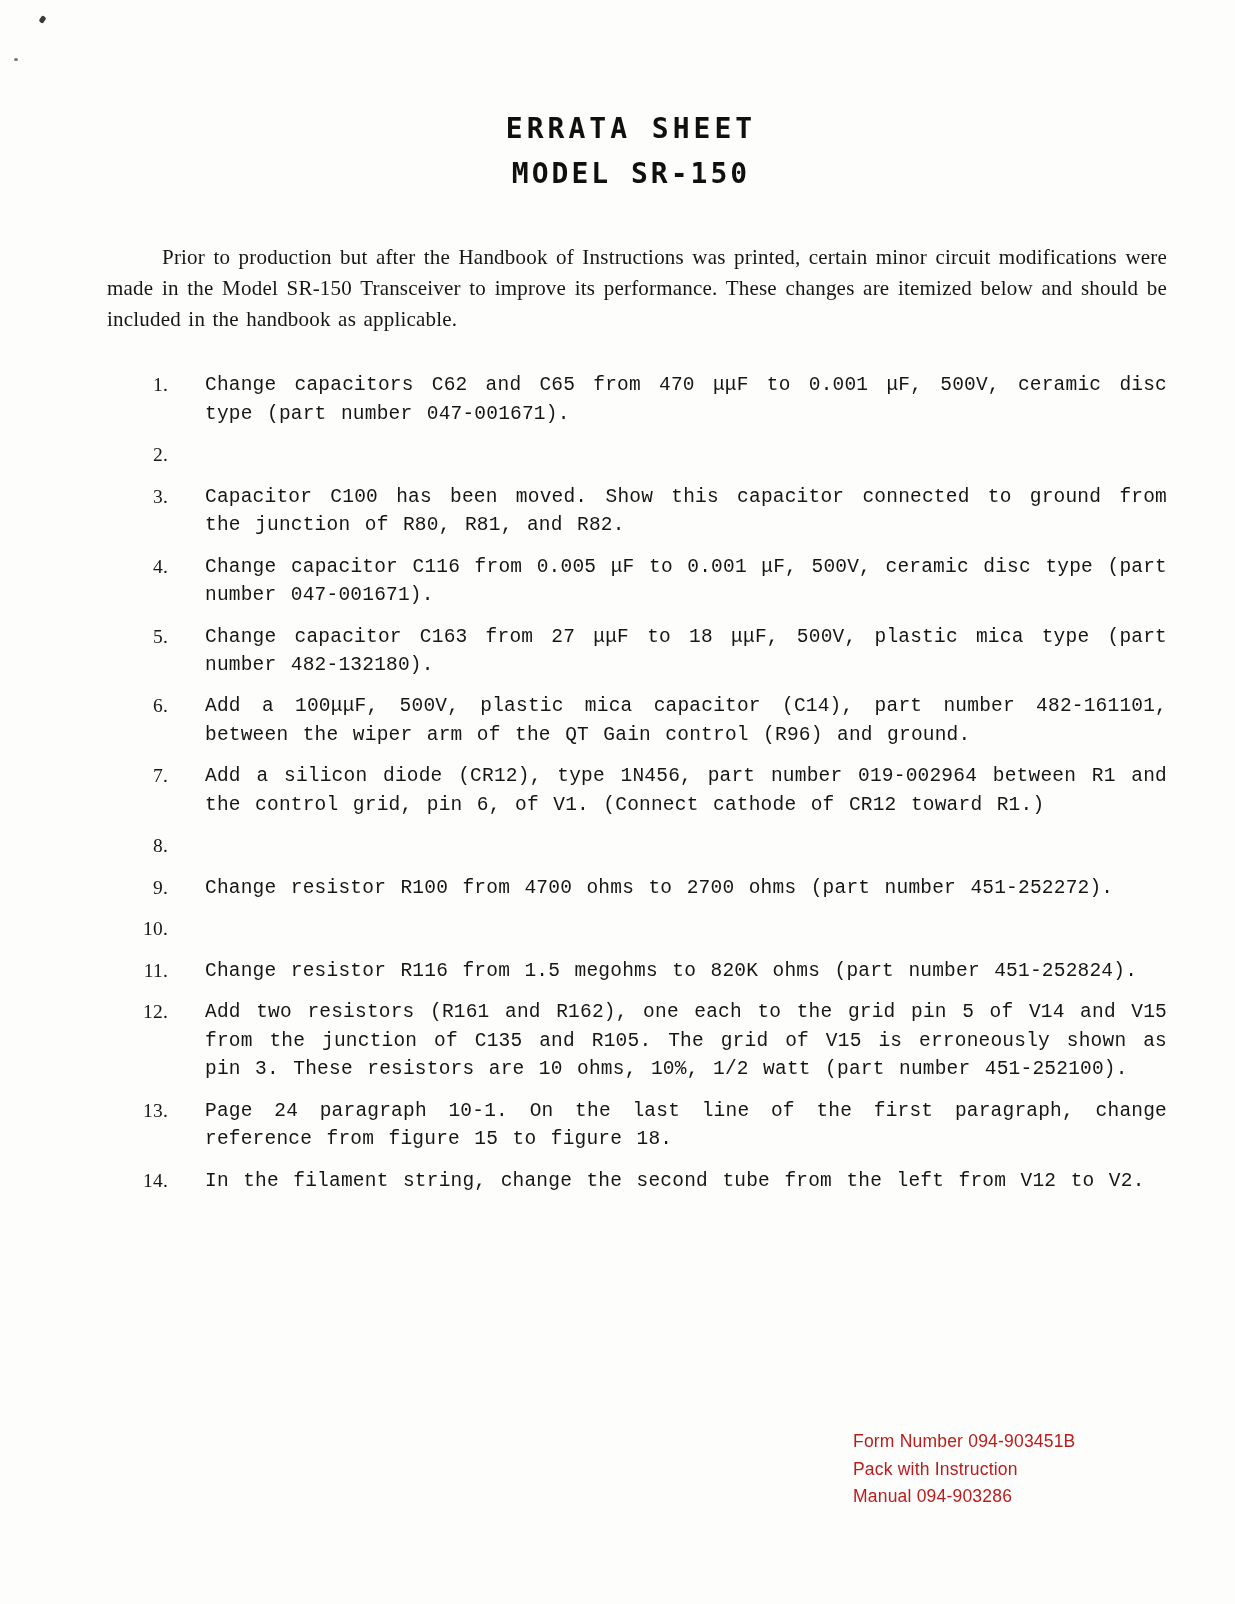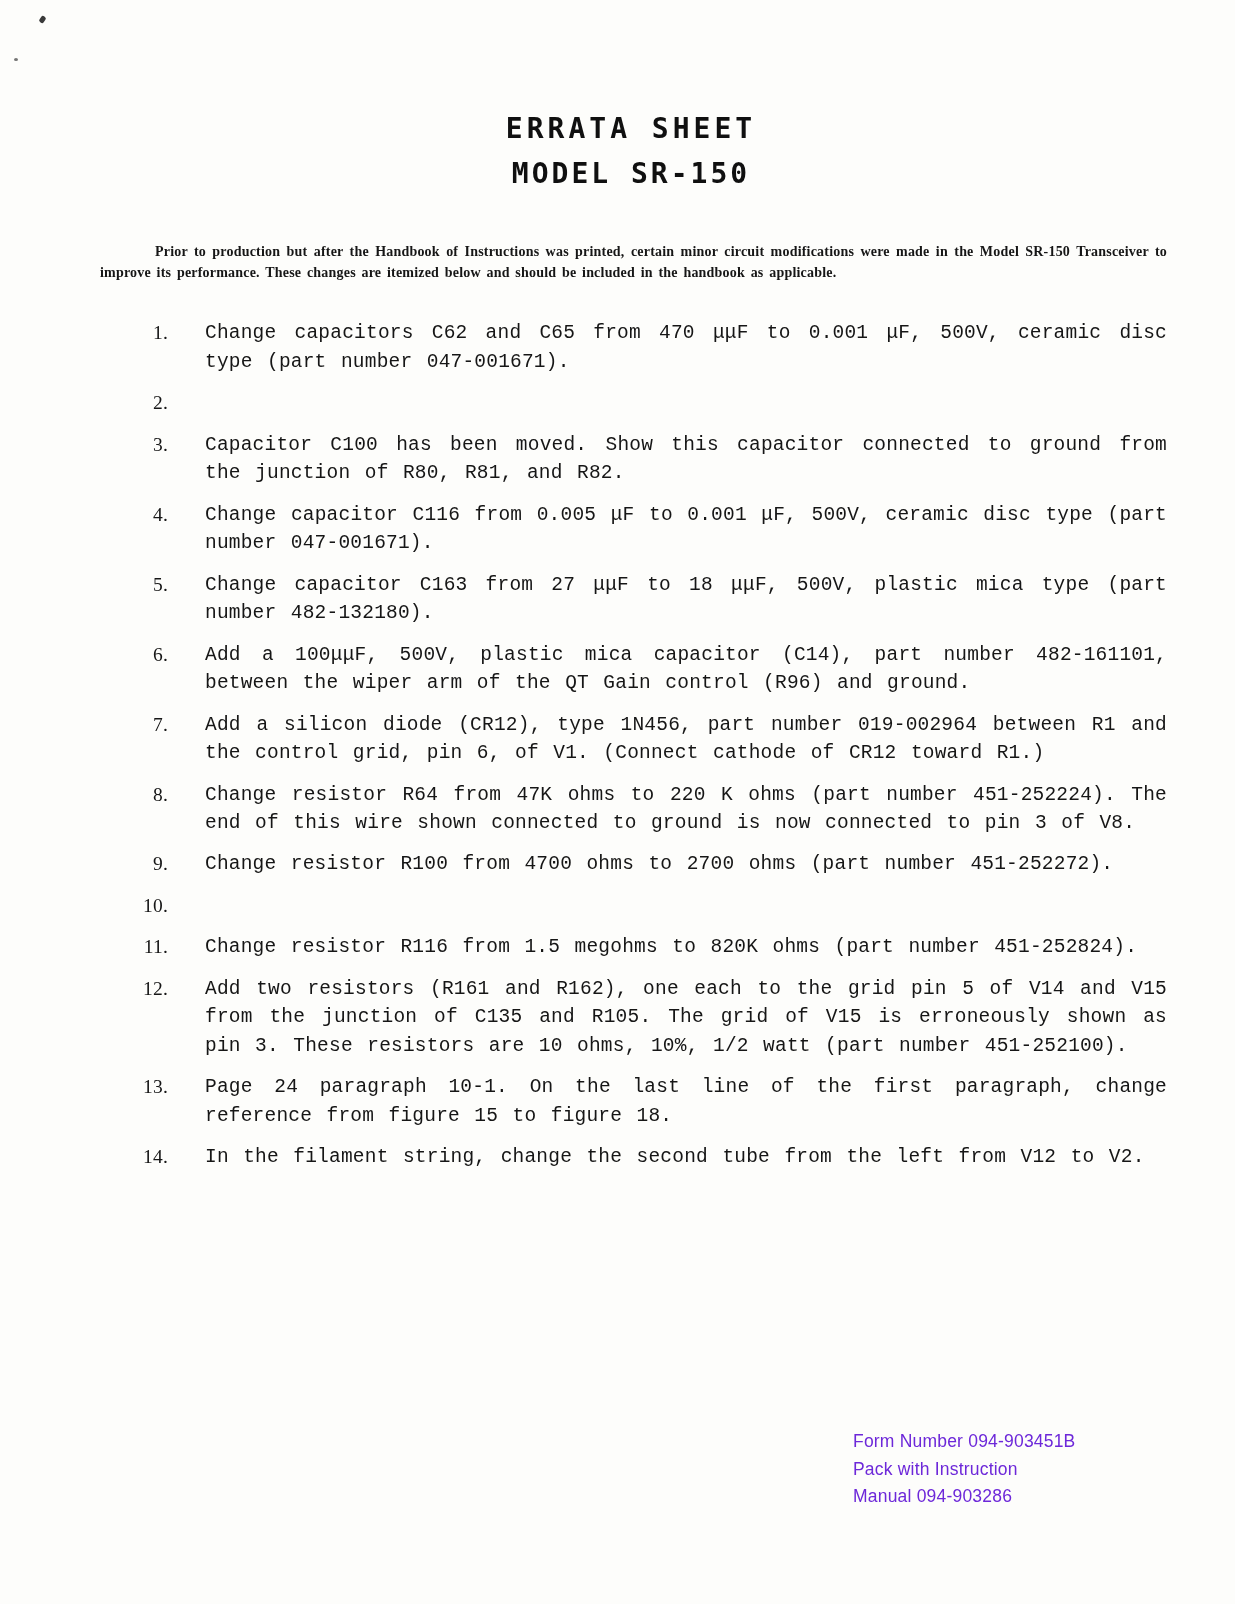--- a/index.html
+++ b/index.html
@@ -31,28 +31,27 @@
     font-size: 28px;
     letter-spacing: 4px;
     margin-bottom: 12px;
   }
   .title-line2 {
     font-size: 28px;
     letter-spacing: 3px;
     text-align: center;
   }
   .intro {
-    margin: 52px 0 0 5px;
-    font-size: 14px;
+    margin: 52px 0 0 12px;
+    font-size: 21px;
     line-height: 1.48;
     text-align: justify;
     text-indent: 55px;
     letter-spacing: 0.2px;
     word-spacing: 2px;
-    font-weight: bold;
   }
   .errata-list {
     list-style: none;
     margin: 36px 0 0 0;
     padding: 0;
   }
   .errata-item {
     display: flex;
     margin-bottom: 13px;
     font-size: 19.5px;
@@ -71,21 +70,21 @@
     word-spacing: 2.5px;
     font-family: Liberation Mono, monospace;
   }
   .footer-note {
     position: absolute;
     left: 853px;
     top: 1428px;
     font-family: "Liberation Sans", sans-serif;
     font-size: 17.5px;
     line-height: 1.58;
-    color: #6d28d9;
+    color: #b91c1c;
     letter-spacing: 0.2px;
   }
   
   .speck {
     position: absolute;
     background: #3a3a3a;
     border-radius: 50%;
   }
   .speck-1 { left: 40px; top: 16px; width: 5px; height: 7px; transform: rotate(35deg); border-radius: 2px; }
   .speck-2 { left: 14px; top: 58px; width: 4px; height: 3px; opacity: .7; }
@@ -128,21 +127,20 @@
         <li class="errata-item">
           <span class="errata-num">6.</span>
           <span class="errata-text">Add a 100μμF, 500V, plastic mica capacitor (C14), part number 482-161101, between the wiper arm of the QT Gain control (R96) and ground.</span>
         </li>
         <li class="errata-item">
           <span class="errata-num">7.</span>
           <span class="errata-text">Add a silicon diode (CR12), type 1N456, part number 019-002964 between R1 and the control grid, pin 6, of V1. (Connect cathode of CR12 toward R1.)</span>
         </li>
         <li class="errata-item">
           <span class="errata-num">8.</span>
-          <span class="errata-text">Change resistor R64 from 47K ohms to 220 K ohms (part number 451-252224).  The end of this wire shown connected to ground is now connected to pin 3 of V8.</span>
         </li>
         <li class="errata-item">
           <span class="errata-num">9.</span>
           <span class="errata-text">Change resistor R100 from 4700 ohms to 2700 ohms (part number 451-252272).</span>
         </li>
         <li class="errata-item">
           <span class="errata-num">10.</span>
         </li>
         <li class="errata-item">
           <span class="errata-num">11.</span>

